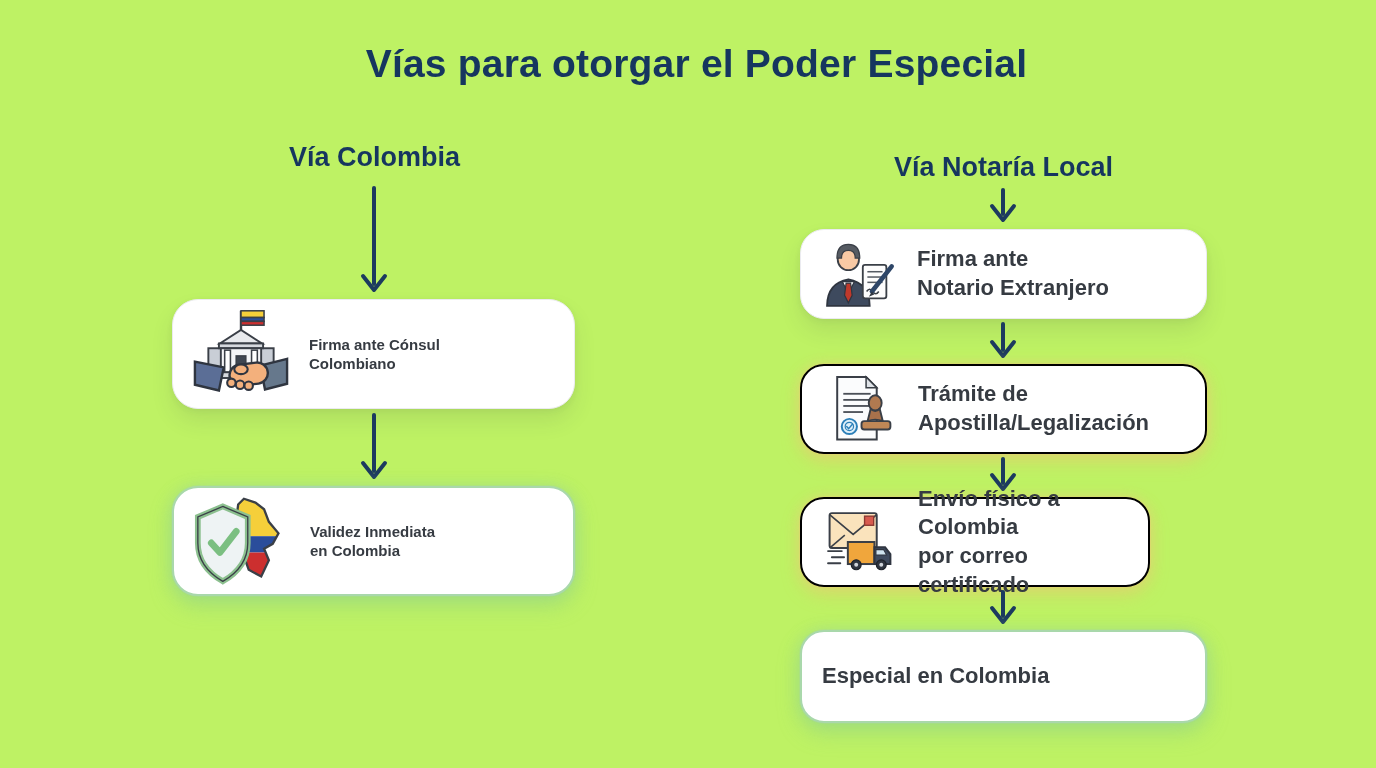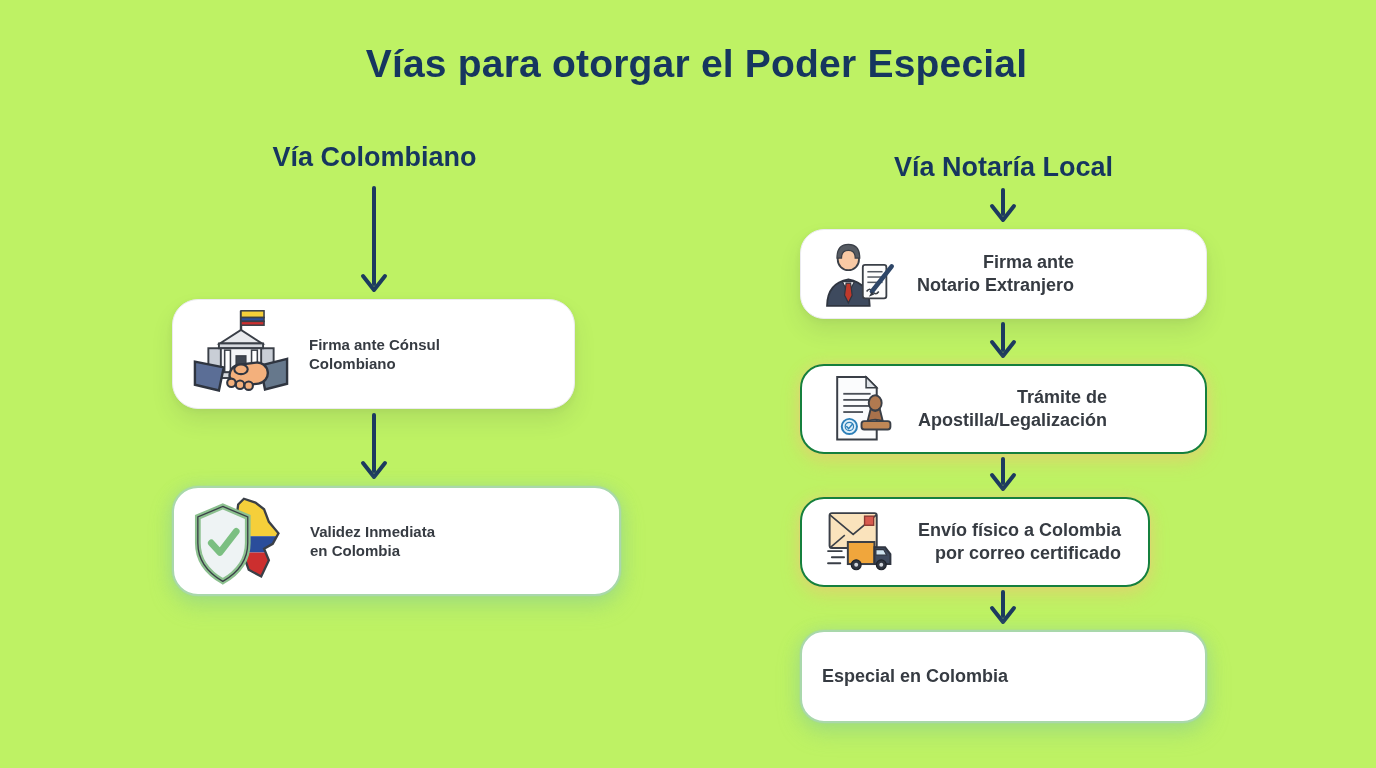--- a/index.html
+++ b/index.html
@@ -18,50 +18,50 @@
   .hdr-consulado{left:173px;width:403px;top:142px;}
   .hdr-notaria{left:800px;width:407px;top:152px;}
   .arrow{position:absolute;}
   .arrow line,.arrow polyline{stroke:#1c3a5f;stroke-width:4;fill:none;stroke-linecap:round;stroke-linejoin:round;}
   .card{
     position:absolute;background:#ffffff;border-radius:26px;
     display:flex;align-items:center;gap:20px;padding:0 16px 0 20px;box-sizing:border-box;
   }
   .card.white{border:1.5px solid #ebebf0;box-shadow:0 12px 22px rgba(45,55,75,.10),0 2px 6px rgba(45,55,75,.06);}
   .card.green{border:2px solid #a9d8ab;box-shadow:0 0 0 1px rgba(169,216,171,.25),0 10px 22px rgba(130,200,140,.40),0 0 16px rgba(150,215,160,.45);}
-  .card.orange{border:2px solid #15803d;box-shadow:0 0 0 1px rgba(243,201,125,.25),0 8px 18px rgba(240,190,110,.40),0 0 14px rgba(245,205,130,.45);}
+  .card.orange{border:2px solid #000000;box-shadow:0 0 0 1px rgba(243,201,125,.25),0 8px 18px rgba(240,190,110,.40),0 0 14px rgba(245,205,130,.45);}
   .card .label{
     font-weight:700;color:#363b42;white-space:pre-line;line-height:1.3;
   }
   .lbl-lg{font-size:15px;}
-  .lbl-md{font-size:18px;text-align:right;}
+  .lbl-md{font-size:22px;}
   .icon-wrap{flex:0 0 auto;display:flex;align-items:center;justify-content:center;}
   
   .box-l1{left:172px;top:299px;width:403px;height:110px;}
-  .box-l2{left:172px;top:486px;width:449px;height:110px;}
+  .box-l2{left:172px;top:486px;width:403px;height:110px;}
   .arr-l1{left:354px;top:186px;}
   .arr-l2{left:354px;top:413px;}
   
   .box-r1{left:800px;top:229px;width:407px;height:90px;border-radius:24px;}
   .box-r2{left:800px;top:364px;width:407px;height:90px;border-radius:24px;}
   .box-r3{left:800px;top:497px;width:350px;height:90px;border-radius:24px;}
   .box-r4{left:800px;top:630px;width:407px;height:93px;border-radius:24px;}
   .arr-r1{left:983px;top:188px;}
   .arr-r2{left:983px;top:322px;}
   .arr-r3{left:983px;top:457px;}
   .arr-r4{left:983px;top:590px;}
 </style>
 </head>
 <body>
 
 <div id="canvas">
 
   <div class="main-title">Vías para otorgar el Poder Especial</div>
 
-  <div class="col-header hdr-consulado">Vía Colombiano</div>
+  <div class="col-header hdr-consulado">Vía Colombia</div>
 
   <svg class="arrow arr-l1" width="40" height="110">
     <line x1="20" y1="2" x2="20" y2="98"></line>
     <polyline points="9,90 20,104 31,90"></polyline>
   </svg>
 
   <div class="card white box-l1">
     <span class="icon-wrap">
       <svg width="96" height="96" viewBox="0 0 100 100">
         <line x1="50" y1="5" x2="50" y2="27" stroke="#3a3f47" stroke-width="2.5"></line>

